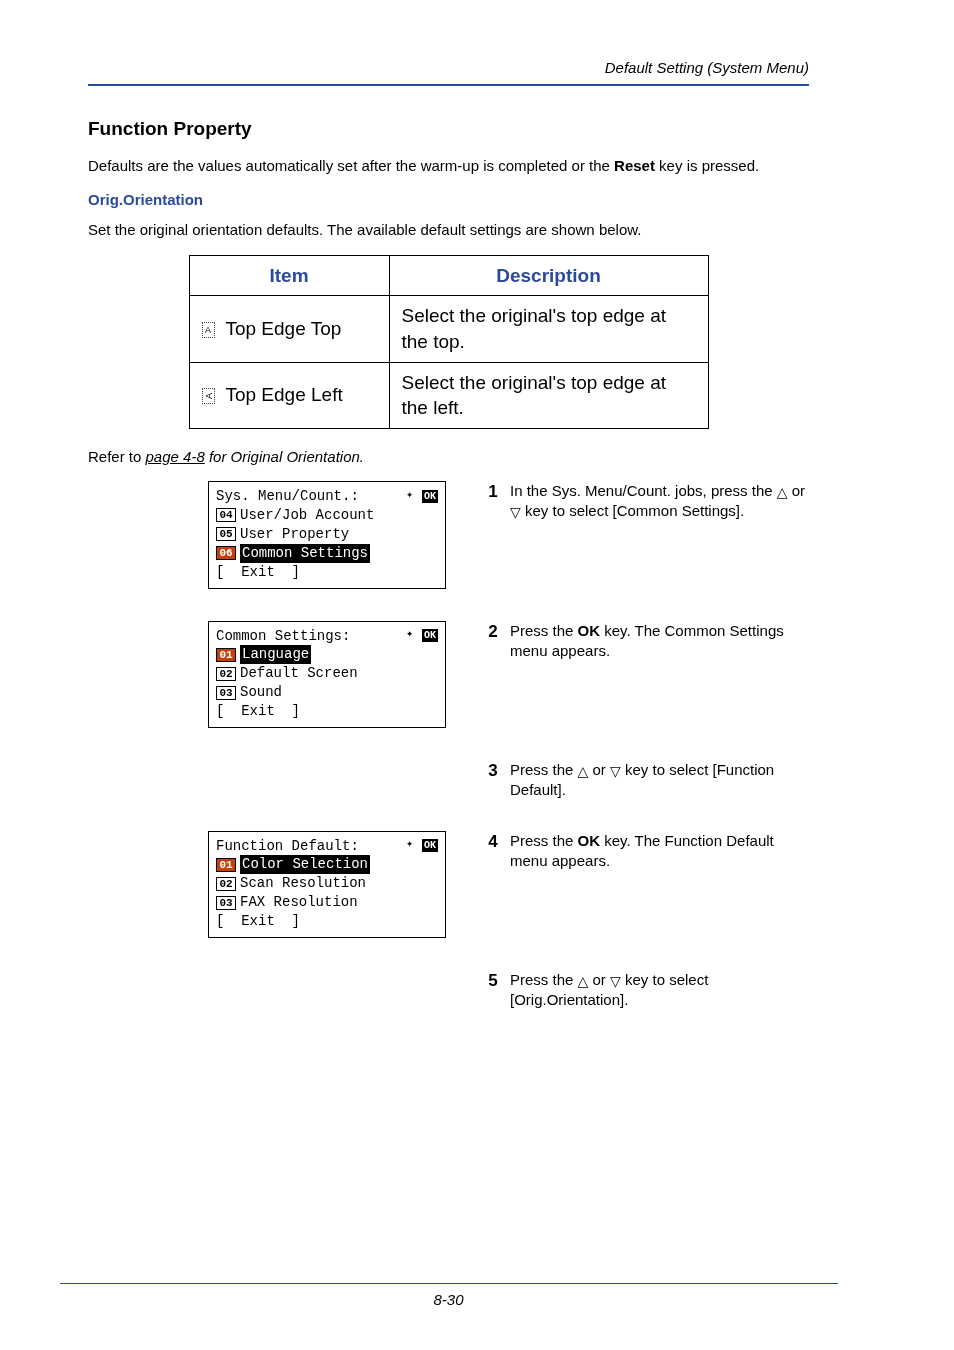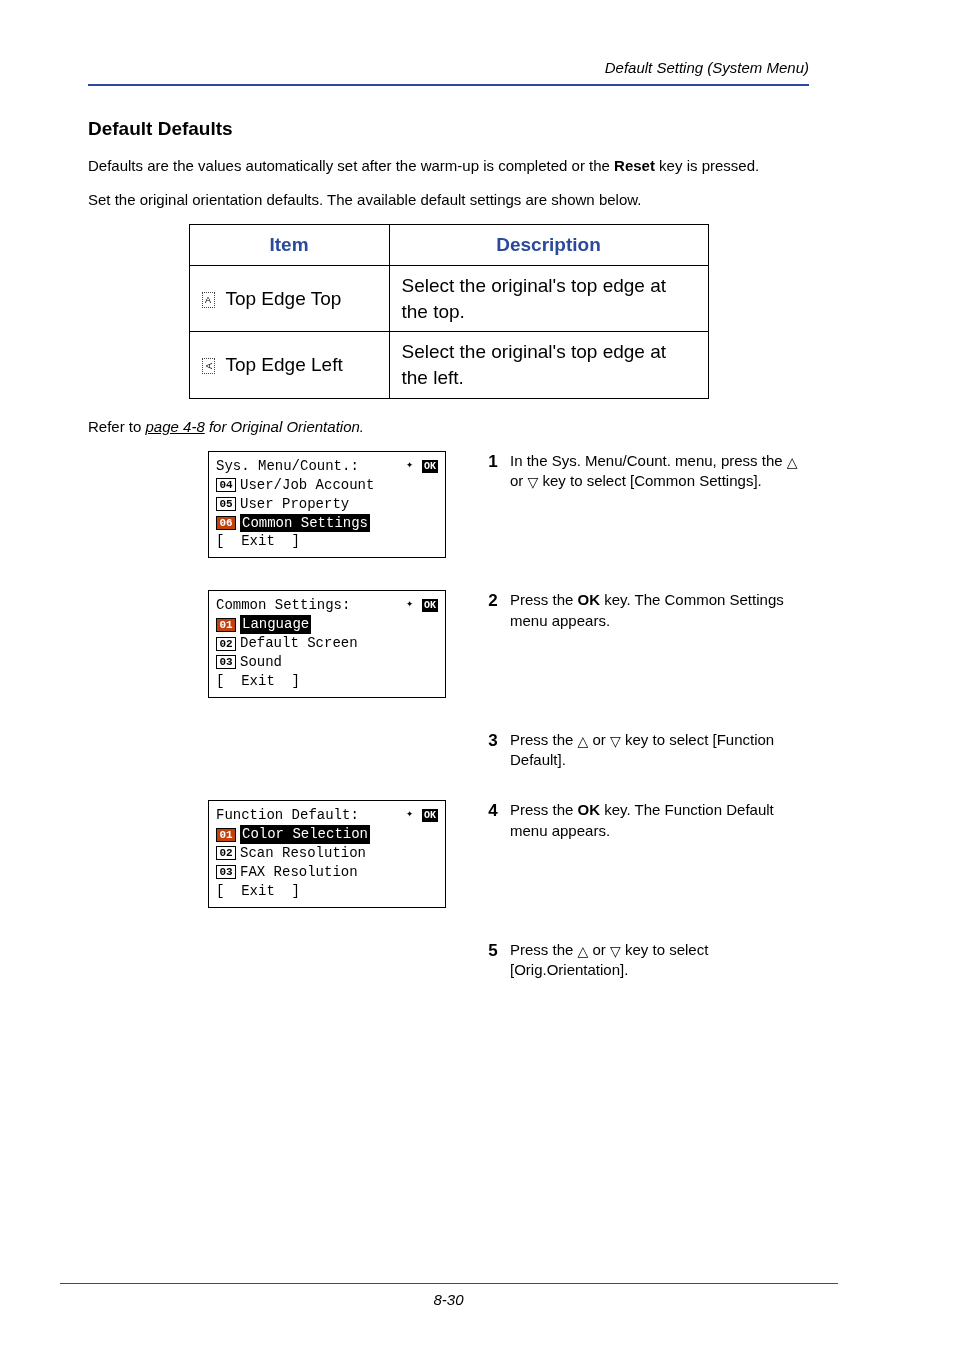--- a/index.html
+++ b/index.html
@@ -195,27 +195,28 @@
   }
 </style>
 </head>
 <body>
 
 <div class="page">
 
   <div class="running-head">Default Setting (System Menu)</div>
   <div class="top-rule"></div>
 
-  <h2 class="section">Default Defaults</h2>
+  <h2 class="section">Function Property</h2>
 
   <p class="body">
     <span>Defaults are the values automatically set after the warm-up is completed or the </span><b>Reset</b><span> key is pressed.</span>
   </p>
 
 
+  <div class="subhead">Orig.Orientation</div>
 
   <p class="body">Set the original orientation defaults. The available default settings are shown below.</p>
 
   <table class="spec">
     <thead>
       <tr>
         <th class="item">Item</th>
         <th>Description</th>
       </tr>
     </thead>
@@ -254,21 +255,21 @@
           <div class="line"><span class="boxnum">04</span><span>User/Job Account</span></div>
           <div class="line"><span class="boxnum">05</span><span>User Property</span></div>
           <div class="line"><span class="boxnum inv">06</span><span class="hl">Common Settings</span></div>
           <div class="line exit">[  Exit  ]</div>
         </div>
       </div>
       <div class="text-col">
         <div class="step">
           <div class="step-num">1</div>
           <div class="step-text">
-            <span>In the Sys. Menu/Count. menu, press the </span><span class="tri-outline-up">△</span><span> or </span><span class="tri-outline-down">▽</span><span> key to select [Common Settings].</span>
+            <span>In the Sys. Menu/Count. jobs, press the </span><span class="tri-outline-up">△</span><span> or </span><span class="tri-outline-down">▽</span><span> key to select [Common Settings].</span>
           </div>
         </div>
       </div>
     </div>
 
     <div class="step-row">
       <div class="lcd-col">
         <div class="lcd">
           <div class="line">
             <span class="title"><span>Common Settings</span><span>:</span></span>

